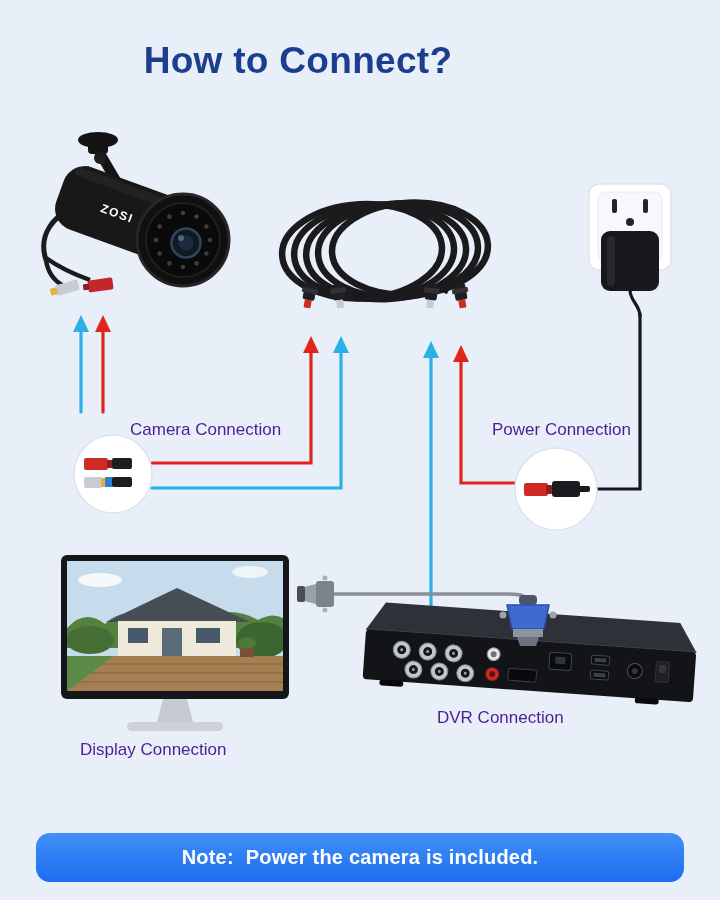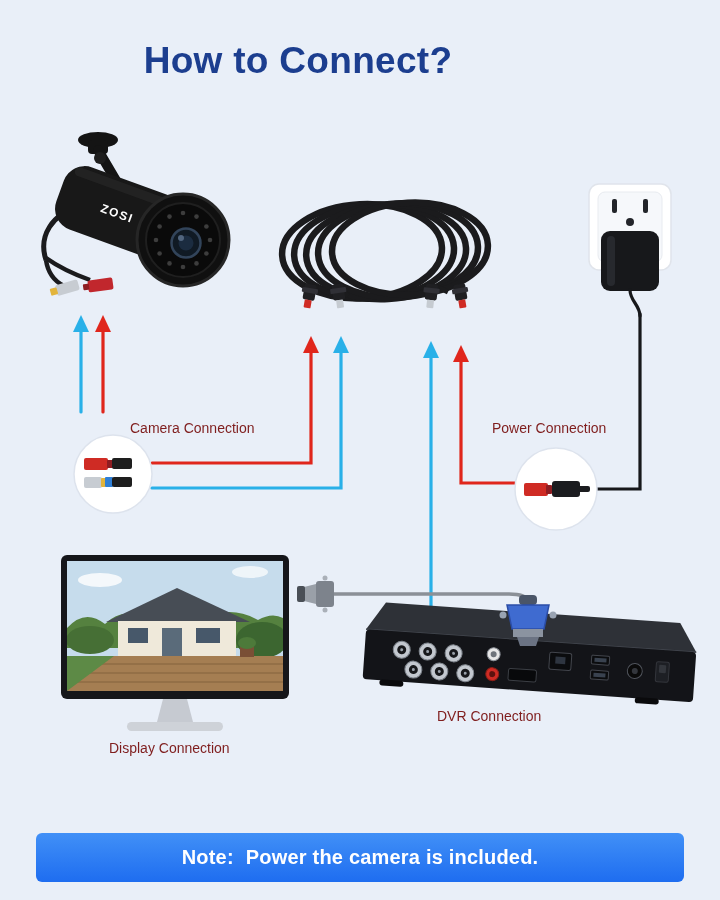--- a/index.html
+++ b/index.html
@@ -2,26 +2,26 @@
 <html><head>
 <meta charset="utf-8">
 <style>
   *{margin:0;padding:0;box-sizing:border-box}
   html,body{width:720px;height:900px}
   body{background:#e9eff8;font-family:"Liberation Sans",sans-serif;position:relative;overflow:hidden}
   .stage{position:absolute;inset:0;width:596px;height:900px}
   svg.canvas{position:absolute;left:0;top:0}
   .title{position:absolute;top:40px;left:0;width:100%;text-align:center;
          font-size:37px;font-weight:bold;color:#1c3e8f;letter-spacing:.3px}
-  .label{position:absolute;font-size:14px;font-weight:500;color:#7f1d1d;white-space:nowrap}
+  .label{position:absolute;font-size:17px;font-weight:500;color:#4c1d95;white-space:nowrap}
   #lbl-camera{left:130px;top:420px}
   #lbl-power{left:492px;top:420px}
-  #lbl-display{left:109px;top:740px}
+  #lbl-display{left:80px;top:740px}
   #lbl-dvr{left:437px;top:708px}
-  .note{position:absolute;left:36px;top:833px;width:648px;height:49px;border-radius:6px;
+  .note{position:absolute;left:36px;top:833px;width:648px;height:49px;border-radius:14px;
         background:linear-gradient(180deg,#4190f7,#1e6df0);
         display:flex;align-items:center;justify-content:center;
         color:#ffffff;font-size:20px;font-weight:bold;letter-spacing:.2px}
   .note .prefix{margin-right:12px}
   
   .ln-red{stroke:#e0261c;stroke-width:3.2;fill:none;stroke-linecap:round}
   .ln-blue{stroke:#29b0e8;stroke-width:3.2;fill:none;stroke-linecap:round}
   .ln-black{stroke:#17181b;stroke-width:3.2;fill:none;stroke-linecap:round}
   .ln-gray{stroke:#8b9097;stroke-width:3.5;fill:none;stroke-linecap:round}
   .ar-red{fill:#e0261c}

